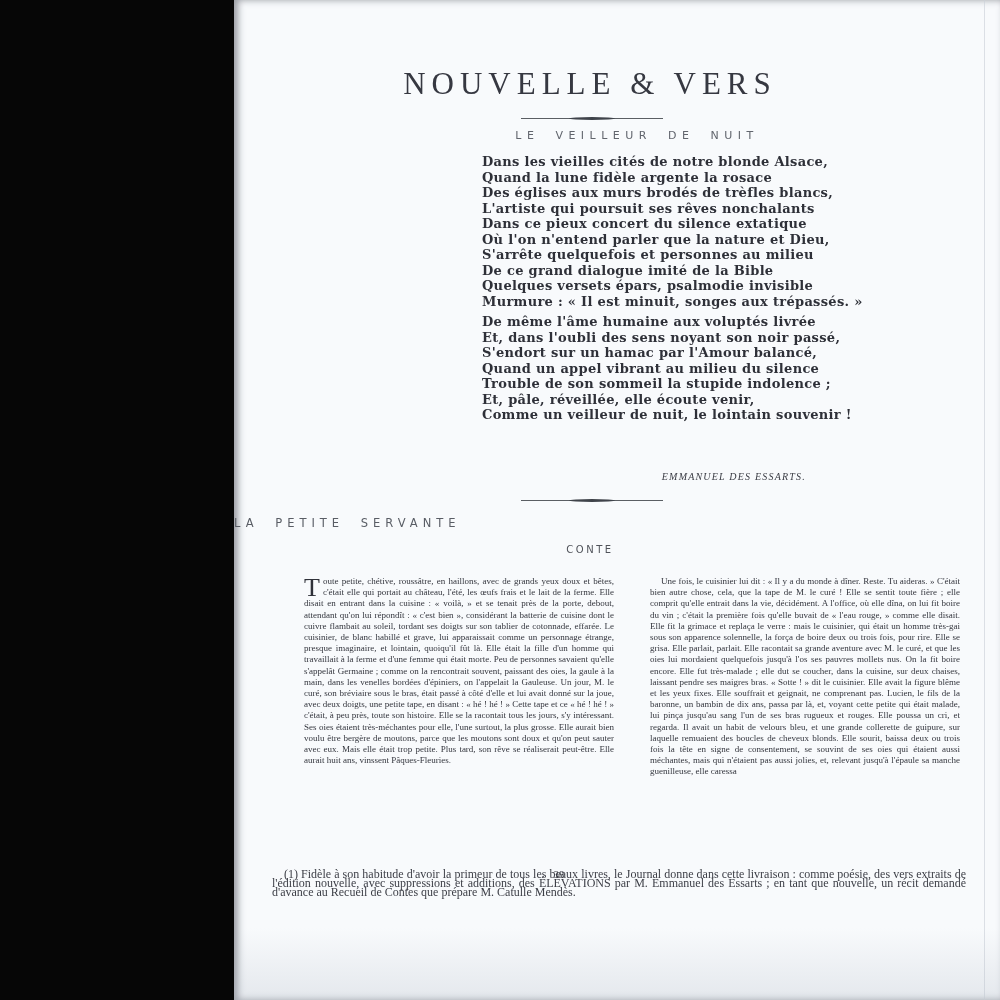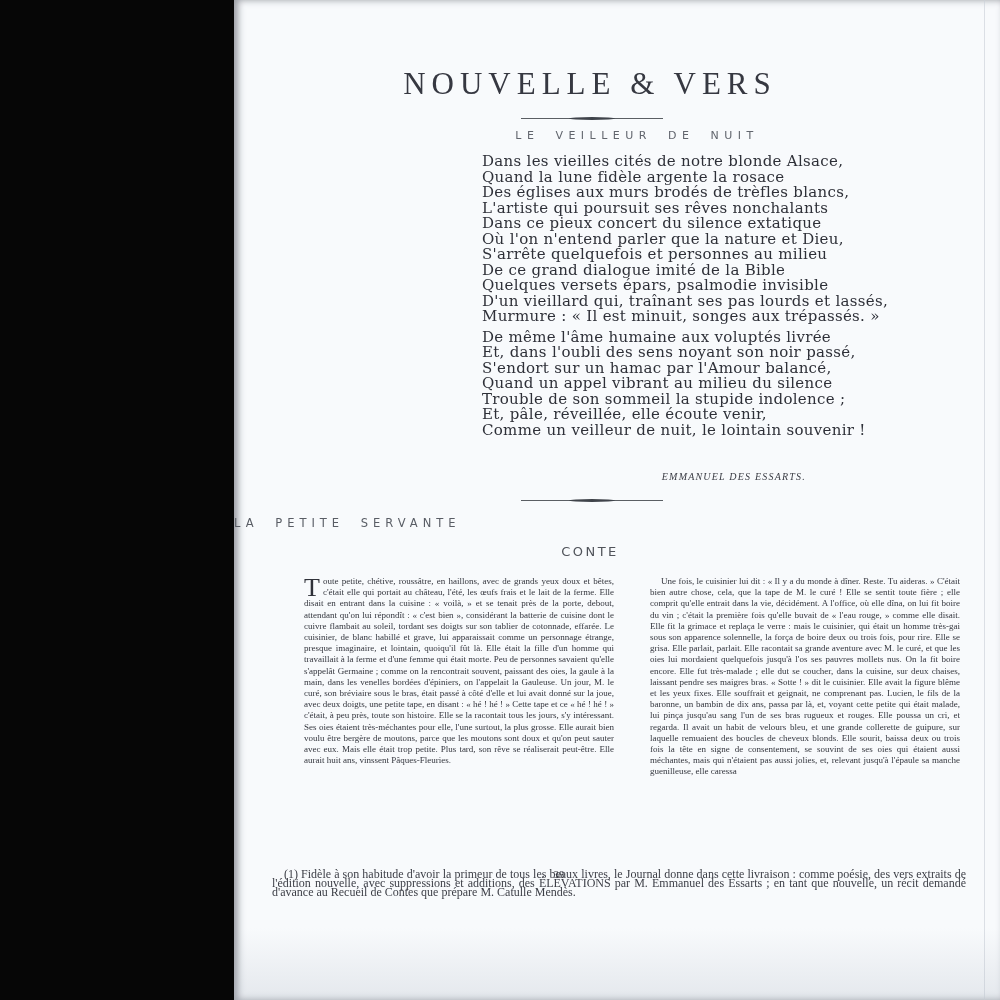--- a/index.html
+++ b/index.html
@@ -19,32 +19,32 @@
   .rule{position:absolute;height:3px;}
   .rule::before{content:"";position:absolute;left:0;right:0;top:1px;height:1px;background:#5a5e63;}
   .rule::after{content:"";position:absolute;left:50%;top:0;transform:translateX(-50%);
          width:46px;height:3px;border-radius:50%;background:#3f434a;}
   .rule1{top:117px;left:287px;width:142px;}
   .rule2{top:499px;left:287px;width:142px;}
   .poem-heading{position:absolute;top:129px;left:0;width:712px;text-align:center;
          font-family:"DejaVu Sans",sans-serif;font-size:11px;letter-spacing:5.5px;
          word-spacing:7px;color:#61656d;white-space:nowrap;padding-left:47px;}
   .poem{position:absolute;top:154px;left:248px;font-family:"DejaVu Serif",serif;
-         font-weight:normal;font-size:15px;line-height:15.5px;letter-spacing:.3px;
+         font-weight:bold;font-size:13px;line-height:15.5px;letter-spacing:.3px;
          color:#2e3038;}
   .poem-line{white-space:nowrap;}
   .stanza-start{margin-top:5px;}
   .signature{position:absolute;top:471px;left:240px;width:332px;text-align:right;
          font-style:italic;font-size:10px;letter-spacing:1.2px;color:#3a3c44;
          white-space:nowrap;}
   .story-heading{position:absolute;top:516px;left:0;width:712px;text-align:left;
          font-family:"DejaVu Sans",sans-serif;font-size:11.5px;letter-spacing:5px;
          word-spacing:8px;color:#595d65;white-space:nowrap;}
   .conte{position:absolute;top:544px;left:0;width:712px;text-align:center;
-         font-family:"DejaVu Sans",sans-serif;font-size:13px;letter-spacing:2.5px;
+         font-family:"DejaVu Sans",sans-serif;font-size:10px;letter-spacing:2.5px;
          color:#50535a;}
   .columns{position:absolute;top:576px;left:70px;width:656px;display:flex;gap:36px;}
   .col{width:310px;font-size:9px;line-height:11.2px;text-align:justify;color:#33353d;}
   .col p{margin:0;}
   .dropcap{float:left;font-size:26px;line-height:21px;padding:1px 3px 0 0;color:#2f3139;}
   .indented{text-indent:11px;}
   .footnote{position:absolute;top:870px;left:38px;width:694px;font-size:12px;
          line-height:9.2px;text-align:justify;text-indent:12px;color:#3c3e46;}
   .pagenum{position:absolute;top:869px;left:0;width:650px;text-align:center;
          font-size:10.5px;color:#34363e;}
@@ -64,21 +64,20 @@
     <div class="poem">
       <div class="poem-line">Dans les vieilles cités de notre blonde Alsace,</div>
       <div class="poem-line">Quand la lune fidèle argente la rosace</div>
       <div class="poem-line">Des églises aux murs brodés de trèfles blancs,</div>
       <div class="poem-line">L'artiste qui poursuit ses rêves nonchalants</div>
       <div class="poem-line">Dans ce pieux concert du silence extatique</div>
       <div class="poem-line">Où l'on n'entend parler que la nature et Dieu,</div>
       <div class="poem-line">S'arrête quelquefois et personnes au milieu</div>
       <div class="poem-line">De ce grand dialogue imité de la Bible</div>
       <div class="poem-line">Quelques versets épars, psalmodie invisible</div>
-      <div class="poem-line">D'un vieillard qui, traînant ses pas lourds et lassés,</div>
       <div class="poem-line">Murmure : « Il est minuit, songes aux trépassés. »</div>
       <div class="poem-line stanza-start">De même l'âme humaine aux voluptés livrée</div>
       <div class="poem-line">Et, dans l'oubli des sens noyant son noir passé,</div>
       <div class="poem-line">S'endort sur un hamac par l'Amour balancé,</div>
       <div class="poem-line">Quand un appel vibrant au milieu du silence</div>
       <div class="poem-line">Trouble de son sommeil la stupide indolence ;</div>
       <div class="poem-line">Et, pâle, réveillée, elle écoute venir,</div>
       <div class="poem-line">Comme un veilleur de nuit, le lointain souvenir !</div>
     </div>
 

